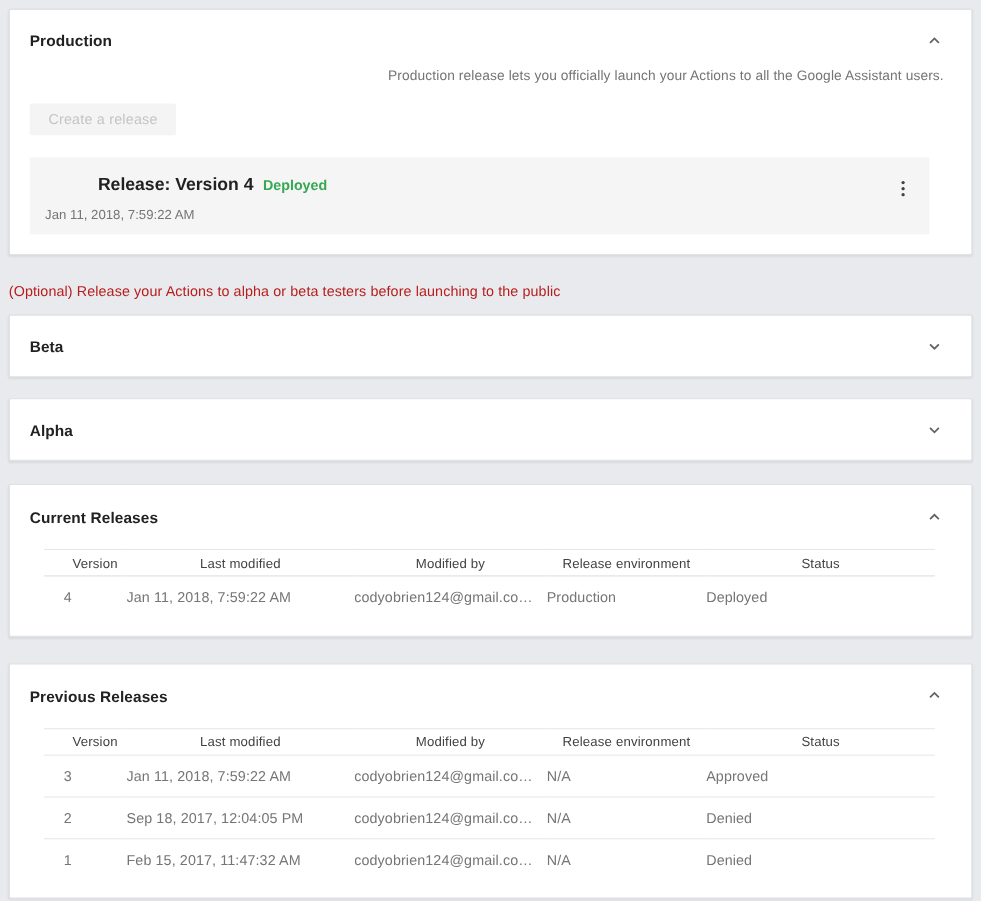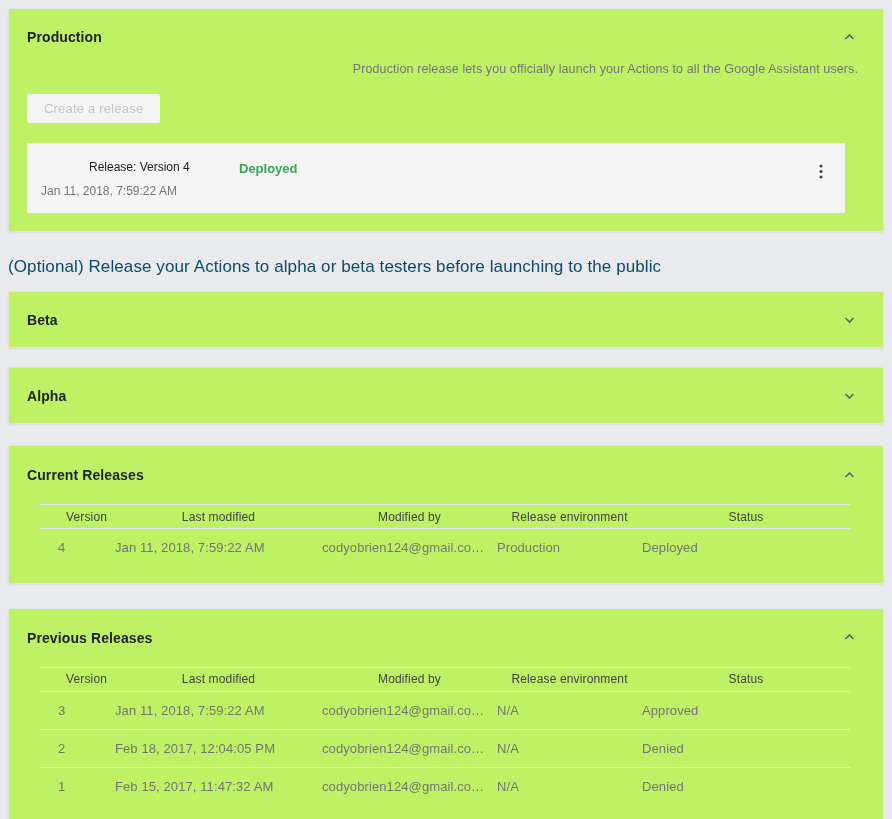--- a/index.html
+++ b/index.html
@@ -5,21 +5,21 @@
   * { box-sizing: border-box; margin: 0; padding: 0; }
   html, body {
     width: 892px; height: 819px;
     background: #e8eaed;
     font-family: "Liberation Sans", "DejaVu Sans", sans-serif;
     overflow: hidden;
   }
   .page { padding: 8px 8px 12px 8px; }
 
   .panel {
-    background: #bef264;
+    background: #ffffff;
     border: 1px solid #e0e2e5;
     border-radius: 2px;
     box-shadow: 0 1px 2px rgba(0,0,0,0.07);
   }
 
   .panel-header {
     display: flex;
     align-items: center;
     justify-content: space-between;
     cursor: pointer;
@@ -57,37 +57,37 @@
   .release-card {
     margin-top: 20px;
     margin-right: 13px;
     height: 70px;
     background: #f5f5f5;
     display: flex;
     align-items: flex-start;
     padding: 17px 14px 0 14px;
   }
   .release-card .release-info { width: 198px; }
-  .release-name { font-size: 12px; font-weight: 400; color: #212121; display: block; padding-left: 48px; }
+  .release-name { font-size: 16px; font-weight: 700; color: #212121; display: block; padding-left: 48px; }
   .release-date { font-size: 12px; color: #757575; display: block; margin-top: 10px; }
   .release-status { font-size: 13px; font-weight: 700; margin-top: 1px; }
   .kebab-btn {
     margin-left: auto;
     margin-top: 1px;
     width: 20px; height: 20px;
     display: inline-flex; align-items: center; justify-content: center;
     cursor: pointer;
   }
 
   
   .optional-note {
     margin: 25px 0 14px 0;
     padding-left: 0px;
-    font-size: 17px;
-    color: #0c4a6e;
+    font-size: 13px;
+    color: #b91c1c;
     letter-spacing: 0.1px;
   }
 
   
   .collapsed-panel {
     height: 57px;
     padding: 0 25px 0 18px;
   }
   .collapsed-panel .panel-header { height: 100%; }
   .beta-panel { margin-bottom: 19px; }
@@ -251,21 +251,21 @@
       <tbody>
         <tr>
           <td>3</td>
           <td>Jan 11, 2018, 7:59:22 AM</td>
           <td>codyobrien124@gmail.co…</td>
           <td>N/A</td>
           <td>Approved</td>
         </tr>
         <tr>
           <td>2</td>
-          <td>Feb 18, 2017, 12:04:05 PM</td>
+          <td>Sep 18, 2017, 12:04:05 PM</td>
           <td>codyobrien124@gmail.co…</td>
           <td>N/A</td>
           <td>Denied</td>
         </tr>
         <tr>
           <td>1</td>
           <td>Feb 15, 2017, 11:47:32 AM</td>
           <td>codyobrien124@gmail.co…</td>
           <td>N/A</td>
           <td>Denied</td>

